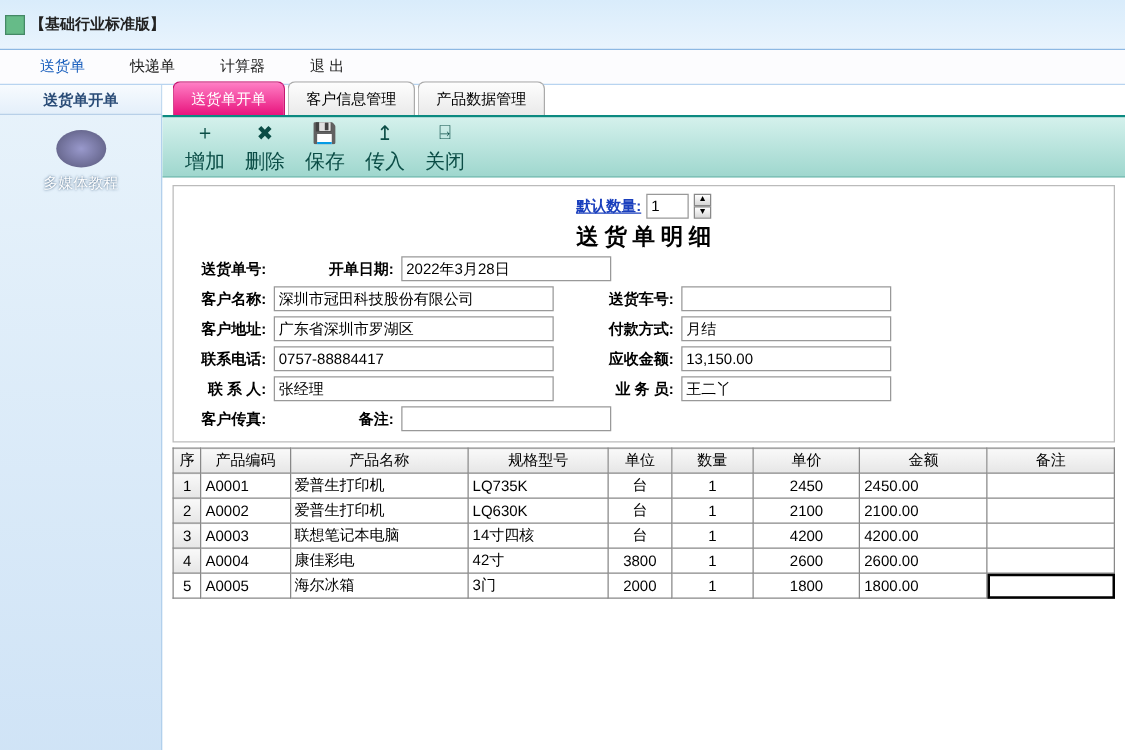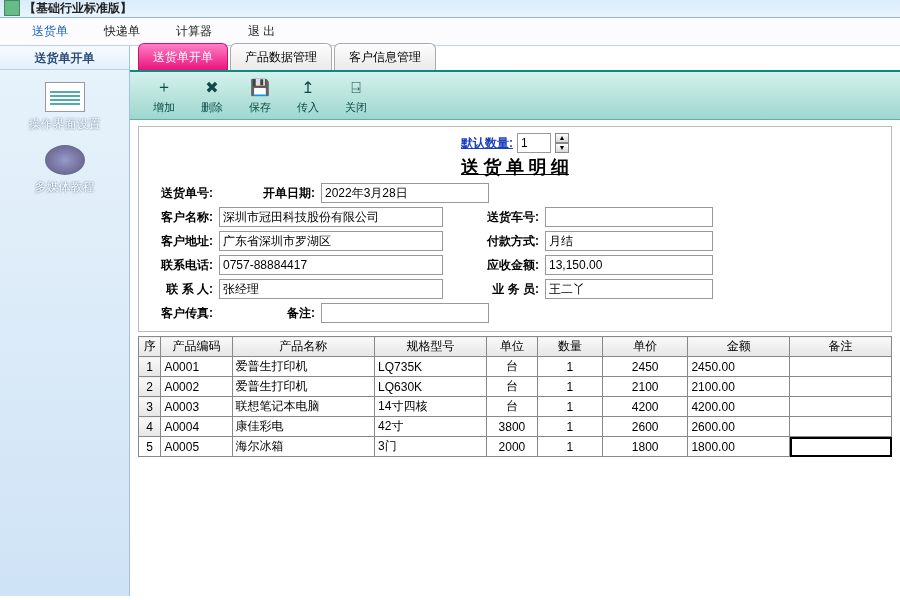--- a/index.html
+++ b/index.html
@@ -1,18 +1,18 @@
 <!DOCTYPE html>
 <html><head>
 <meta charset="utf-8">
 <style>
 * { box-sizing: border-box; margin: 0; padding: 0; }
 body { font-family: "Microsoft YaHei", SimSun, Arial, sans-serif; font-size: 12px; background: #fff; overflow: hidden; }
 
-.titlebar { height: 18px; background: linear-gradient(#d9ecfb, #e9f4fd); display: flex; padding-left: 4px; border-bottom: 1px solid #8db8e3; }
+.titlebar { height: 40px; background: linear-gradient(#d9ecfb, #e9f4fd); display: flex; align-items: center; padding-left: 4px; border-bottom: 1px solid #8db8e3; }
 .titlebar .ticon { width: 16px; height: 16px; margin-right: 4px; background: #6b8; border: 1px solid #486; display: inline-block; }
 .titlebar .ttxt { font-weight: bold; color: #222; }
 
 .menubar { height: 28px; background: #fcfcfe; border-bottom: 1px solid #b8d4f0; display: flex; align-items: center; padding-left: 14px; }
 .menubar span { display: inline-block; padding: 4px 18px; cursor: pointer; color: #222; }
 .menubar span.active { color: #1a5fbd; }
 
 .layout { display: flex; height: 550px; }
 
 .sidebar { width: 130px; background: linear-gradient(#e8f3fb, #cfe3f6); border-right: 1px solid #9cc2e6; display: flex; flex-direction: column; align-items: center; padding-top: 0; }
@@ -25,21 +25,21 @@
 
 .main { flex: 1; display: flex; flex-direction: column; background: #fff; }
 
 .tabs { height: 26px; display: flex; align-items: flex-end; padding-left: 8px; background: #fff; border-bottom: 2px solid #0b8a80; }
 .tab { padding: 5px 14px 4px; border: 1px solid #aaa; border-bottom: none; border-radius: 6px 6px 0 0; margin-right: 2px; background: linear-gradient(#fdfdfd,#eaeaea); cursor: pointer; font-size: 12px; }
 .tab.active { background: linear-gradient(#ff7fc5,#e8147d); color: #fff; border-color: #c71571; }
 
 .toolbar { height: 48px; background: linear-gradient(#d4f1ec,#9fd7ce); border-bottom: 1px solid #5cb0a4; display: flex; align-items: center; padding-left: 10px; }
 .tbtn { width: 48px; display: flex; flex-direction: column; align-items: center; cursor: pointer; color: #0b4d46; }
 .tbtn .ticon2 { width: 22px; height: 22px; margin-bottom: 1px; display: flex; align-items: center; justify-content: center; font-size: 16px; }
-.tbtn .tlabel { font-size: 11px; }
+.tbtn .tlabel { font-size: 16px; }
 
 .form { margin: 6px 8px 4px 8px; border: 1px solid #bbb; padding: 6px 8px 8px; }
 .ftitlebig { font-family: KaiTi, SimSun; font-size: 18px; font-weight: bold; text-align:left; }
 .frow { display: flex; margin-top: 4px; align-items: center; }
 .fcell { display: flex; align-items: center; }
 .flabel { width: 66px; text-align: right; margin-right: 6px; white-space: nowrap; font-weight: bold; }
 .finput { height: 20px; border: 1px solid #999; padding: 1px 3px; font-size: 12px; background: #fff; }
 .w224 { width: 224px; } .w168 { width: 168px; } .w34 { width: 34px; }
 .spinbtn { width: 14px; display: flex; flex-direction: column; }
 .spinbtn div { height: 10px; border:1px solid #888; background: linear-gradient(#fff,#d8d8d8); font-size: 7px; line-height:8px; text-align:center; cursor:pointer; }
@@ -69,35 +69,31 @@
     <span>快递单</span>
     <span>计算器</span>
     <span>退 出</span>
   </div>
 
 <div class="layout">
   <div class="sidebar">
     <div class="sidehdr">送货单开单</div>
     <div id="sideitems">
         <div class="sideitem">
-          <div class="sicon calendar"></div>
-          <div class="slabel">操作界面设置</div>
-        </div>
-        <div class="sideitem">
           <div class="sicon headset"></div>
           <div class="slabel">多媒体教程</div>
         </div>
       </div>
   </div>
 
   <div class="main">
     <div class="tabs" id="tabs">
         <div class="tab active">送货单开单</div>
+        <div class="tab">客户信息管理</div>
         <div class="tab">产品数据管理</div>
-        <div class="tab">客户信息管理</div>
       </div>
 
     <div class="toolbar" id="toolbar">
         <div class="tbtn">
           <div class="ticon2">＋</div>
           <div class="tlabel">增加</div>
         </div>
         <div class="tbtn">
           <div class="ticon2">✖</div>
           <div class="tlabel">删除</div>
@@ -119,21 +115,21 @@
     <div class="form">
       <div style="display:flex; align-items:center;flex-direction:column;">
         <div class="qtyrow">
           <span class="qtylbl">默认数量:</span>
           <input class="finput w34" value="1" style="">
           <div class="spinbtn">
               <div>▲</div>
               <div>▼</div>
             </div>
         </div>
-        <div class="ftitlebig" style="flex:1; text-align:center;text-decoration:underline;">送 货 单 明 细</div>
+        <div class="ftitlebig" style="flex:1; text-align:center;">送 货 单 明 细</div>
         <div style="width:120px;"></div>
       </div>
       <div id="formrows">
           <div class="frow">
             <div class="fcell">
               <span class="flabel">送货单号:</span>
             </div>
             <div style="width: 30px;"></div>
             <div class="fcell">
               <span class="flabel">开单日期:</span>

